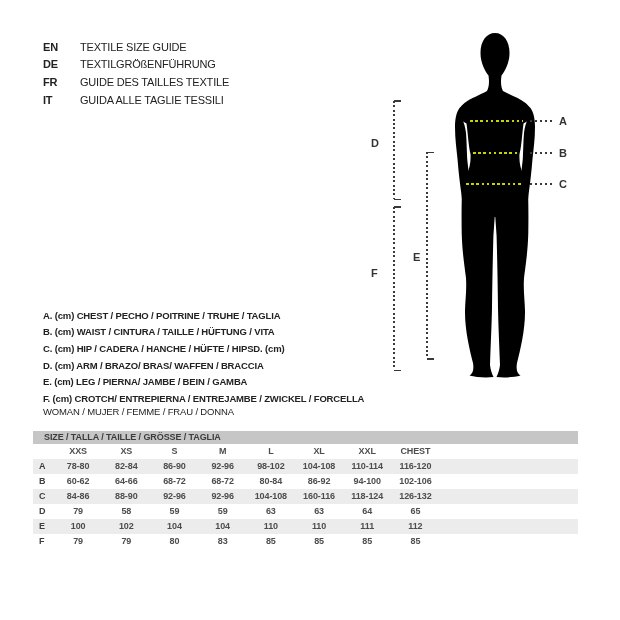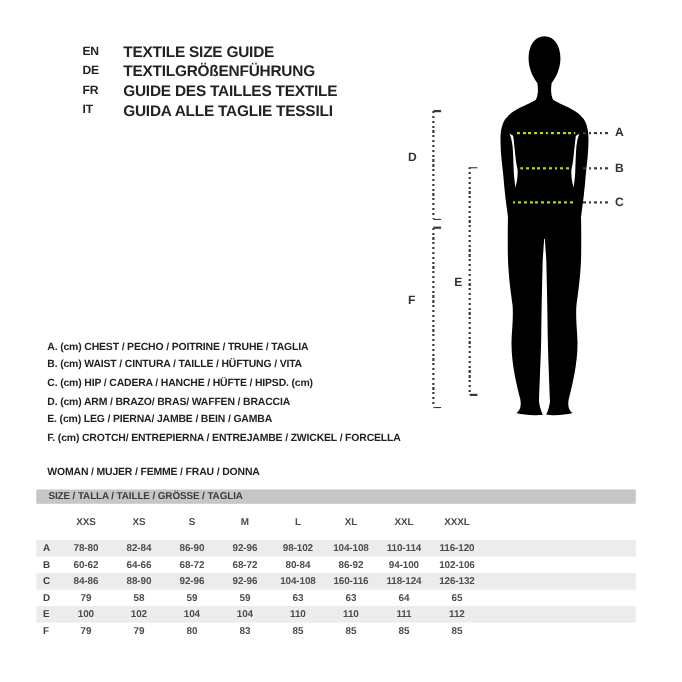--- a/index.html
+++ b/index.html
@@ -1,45 +1,45 @@
 <!DOCTYPE html>
 <html><head>
 <meta charset="utf-8">
 <style>
   html,body{margin:0;padding:0;background:#fff;}
   #canvas{position:relative;width:620px;height:620px;background:#ffffff;overflow:hidden;
           font-family:"Liberation Sans",sans-serif;color:#2b2b2b;}
 
   
   .lang-block{position:absolute;left:43px;top:38px;}
-  .lang-row{display:flex;height:17.6px;align-items:center;margin-left:32px;}
+  .lang-row{display:flex;height:17.6px;align-items:center;}
   .lang-code{width:37px;font-size:11px;font-weight:700;letter-spacing:-0.2px;color:#222;}
-  .lang-label{font-size:14px;font-weight:700;letter-spacing:-0.2px;color:#222;}
+  .lang-label{font-size:11px;font-weight:400;letter-spacing:-0.2px;color:#222;}
 
   
   .figure-svg{position:absolute;left:443px;top:28px;width:110px;height:352px;}
 
   .dot-h{position:absolute;height:2px;}
   .dot-h.accent{background-image:repeating-linear-gradient(to right,#c6d500 0 2.6px,transparent 2.6px 5.2px);}
   .dot-h.dark{background-image:repeating-linear-gradient(to right,#3a3a3a 0 2.4px,transparent 2.4px 5px);height:1.7px;}
   .dot-v{position:absolute;width:1.6px;background-image:repeating-linear-gradient(to bottom,#3a3a3a 0 2px,transparent 2px 4.4px);}
   .tick{position:absolute;width:7px;height:1.6px;background:#3a3a3a;}
   .measure-letter{position:absolute;font-size:11px;font-weight:700;color:#333;letter-spacing:-0.2px;}
 
   
   .legend-block{position:absolute;left:43px;top:307px;}
   .legend-row{height:16.6px;font-size:9.5px;font-weight:700;letter-spacing:-0.15px;color:#222;display:flex;align-items:center;}
-  .gender-line{position:absolute;left:43px;top:424px;font-size:9.5px;font-weight:700;letter-spacing:-0.15px;color:#222;}
-
-  
-  .size-table{position:absolute;left:33px;top:445px;width:545px;}
+  .gender-line{position:absolute;left:43px;top:406px;font-size:9.5px;font-weight:400;letter-spacing:-0.15px;color:#222;}
+
+  
+  .size-table{position:absolute;left:33px;top:431px;width:545px;}
   .table-title{height:12.5px;background:#c6c6c6;font-size:9px;font-weight:700;letter-spacing:-0.1px;
                color:#3c3c3c;line-height:12.5px;padding-left:11px;box-sizing:border-box;}
   .trow{display:grid;grid-template-columns:21px repeat(8,48.2px) 1fr;height:15px;align-items:center;}
-  .trow.hdr{height:33px;}
+  .trow.hdr{height:15px;}
   .trow.band{background:#ececec;}
   .tc{font-size:9px;color:#4d4d4d;font-weight:700;letter-spacing:-0.1px;text-align:center;}
   .tc.lbl{text-align:left;padding-left:6px;color:#3f3f3f;}
 </style>
 </head>
 <body>
 
 <div id="canvas">
 
   <div class="lang-block">
@@ -142,21 +142,21 @@
 
     <div class="trow hdr">
       <div class="tc lbl"></div>
       <div class="tc">XXS</div>
       <div class="tc">XS</div>
       <div class="tc">S</div>
       <div class="tc">M</div>
       <div class="tc">L</div>
       <div class="tc">XL</div>
       <div class="tc">XXL</div>
-      <div class="tc">XXXL</div>
+      <div class="tc">CHEST</div>
       <div class="tc"></div>
     </div>
 
     <div class="trow band">
       <div class="tc lbl">A</div>
       <div class="tc">78-80</div>
       <div class="tc">82-84</div>
       <div class="tc">86-90</div>
       <div class="tc">92-96</div>
       <div class="tc">98-102</div>

